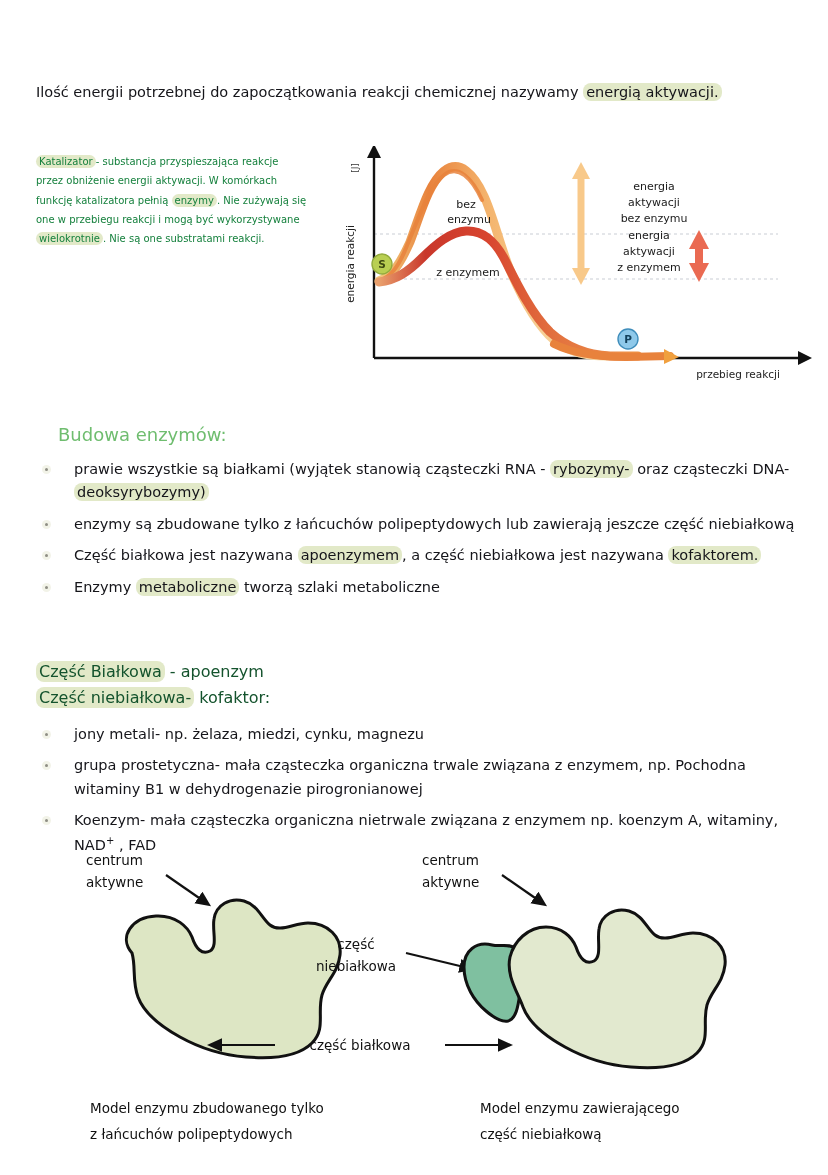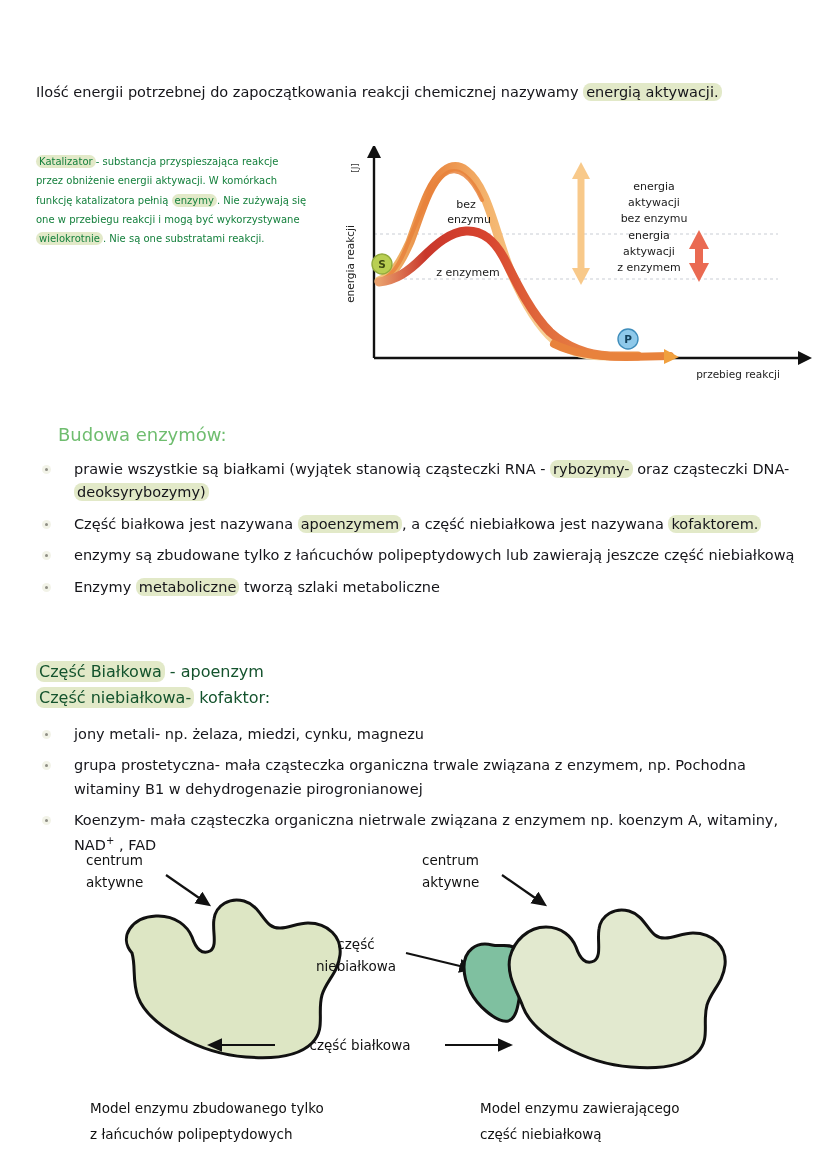--- a/index.html
+++ b/index.html
@@ -247,22 +247,22 @@
         <text x="311" y="93" font-family="DejaVu Sans, sans-serif" font-size="11" fill="#1a1a1a" text-anchor="middle">energia</text>
         <text x="311" y="109" font-family="DejaVu Sans, sans-serif" font-size="11" fill="#1a1a1a" text-anchor="middle">aktywacji</text>
         <text x="311" y="125" font-family="DejaVu Sans, sans-serif" font-size="11" fill="#1a1a1a" text-anchor="middle">z enzymem</text>
       </g>
     </svg>
   </div>
 
   <div id="budowa-heading">Budowa enzymów:</div>
   <ul class="bl" id="budowa-list">
       <li><span class="dot"></span><span>prawie wszystkie są białkami (wyjątek stanowią cząsteczki RNA - </span><span class="hl">rybozymy-</span><span> oraz cząsteczki DNA-</span><span class="hl">deoksyrybozymy)</span></li>
+      <li><span class="dot"></span><span>enzymy są zbudowane tylko z łańcuchów polipeptydowych lub zawierają jeszcze część niebiałkową</span></li>
       <li><span class="dot"></span><span>Część białkowa jest nazywana </span><span class="hl">apoenzymem</span><span>, a część niebiałkowa jest nazywana </span><span class="hl">kofaktorem.</span></li>
-      <li><span class="dot"></span><span>enzymy są zbudowane tylko z łańcuchów polipeptydowych lub zawierają jeszcze część niebiałkową</span></li>
       <li><span class="dot"></span><span>Enzymy </span><span class="hl">metaboliczne</span><span> tworzą szlaki metaboliczne</span></li>
     </ul>
 
   <div id="czesc-block">
     <div class="plain-line">
       <span class="hl">Część Białkowa</span><span> - apoenzym</span>
     </div>
     <div class="plain-line">
       <span class="hl">Część niebiałkowa-</span><span> kofaktor:</span>
     </div>

